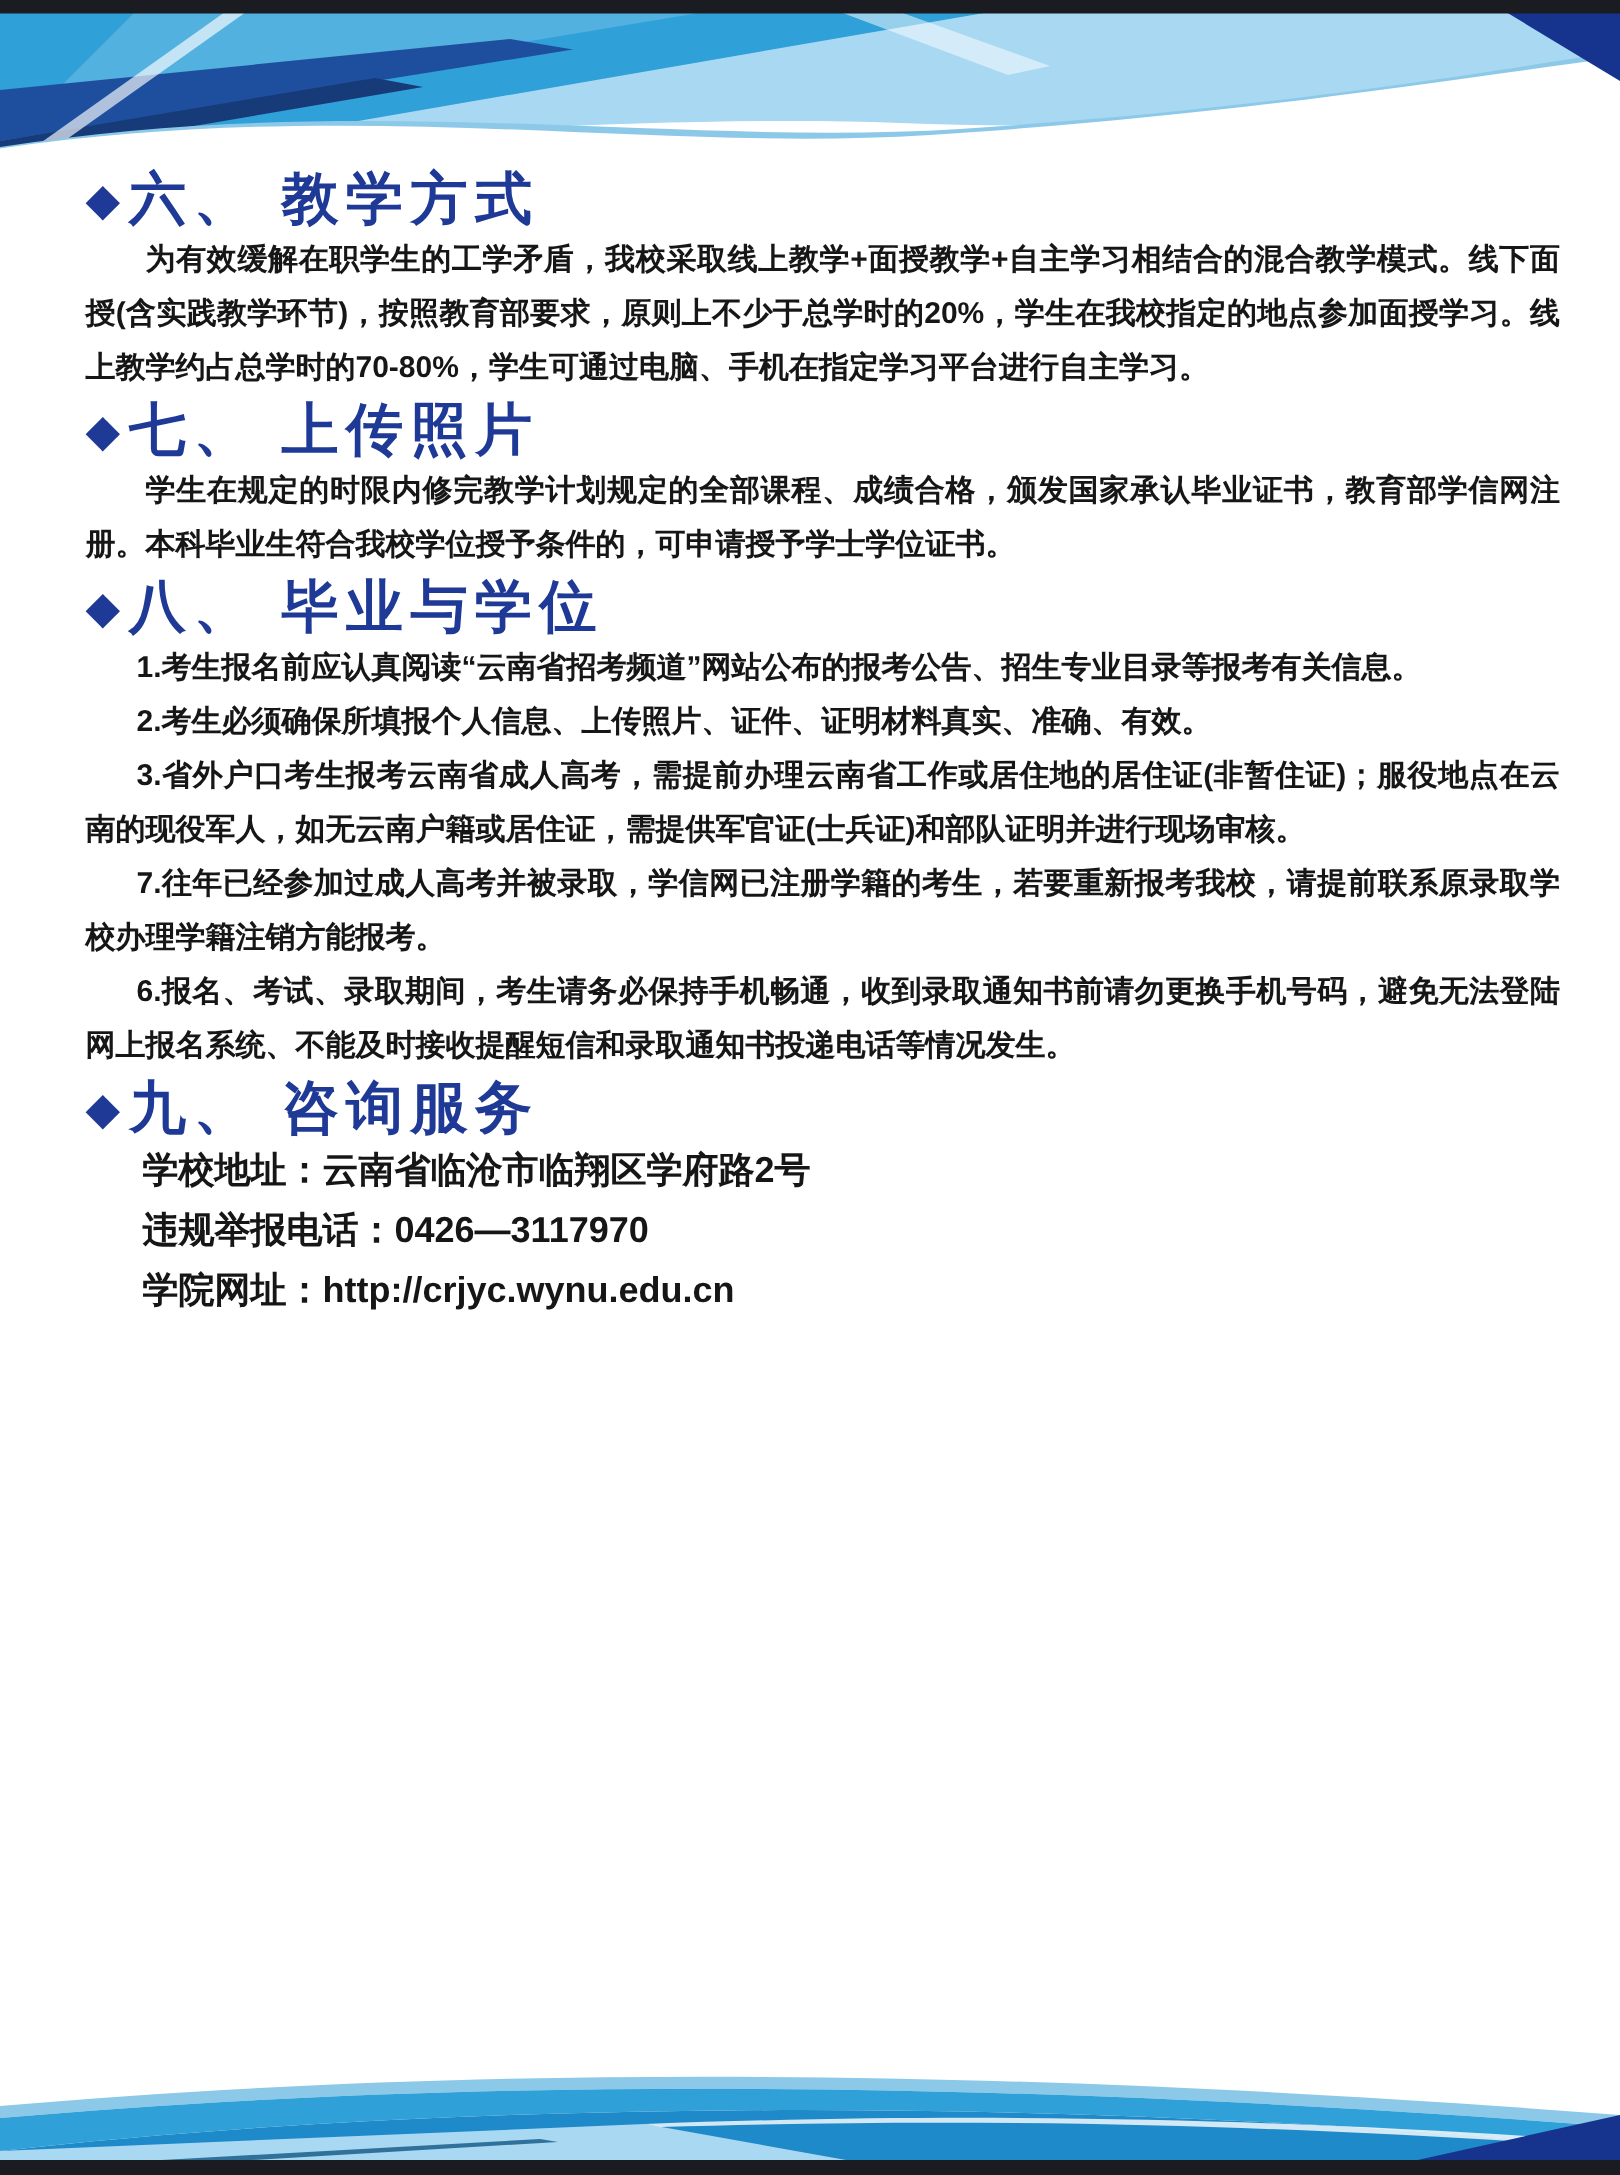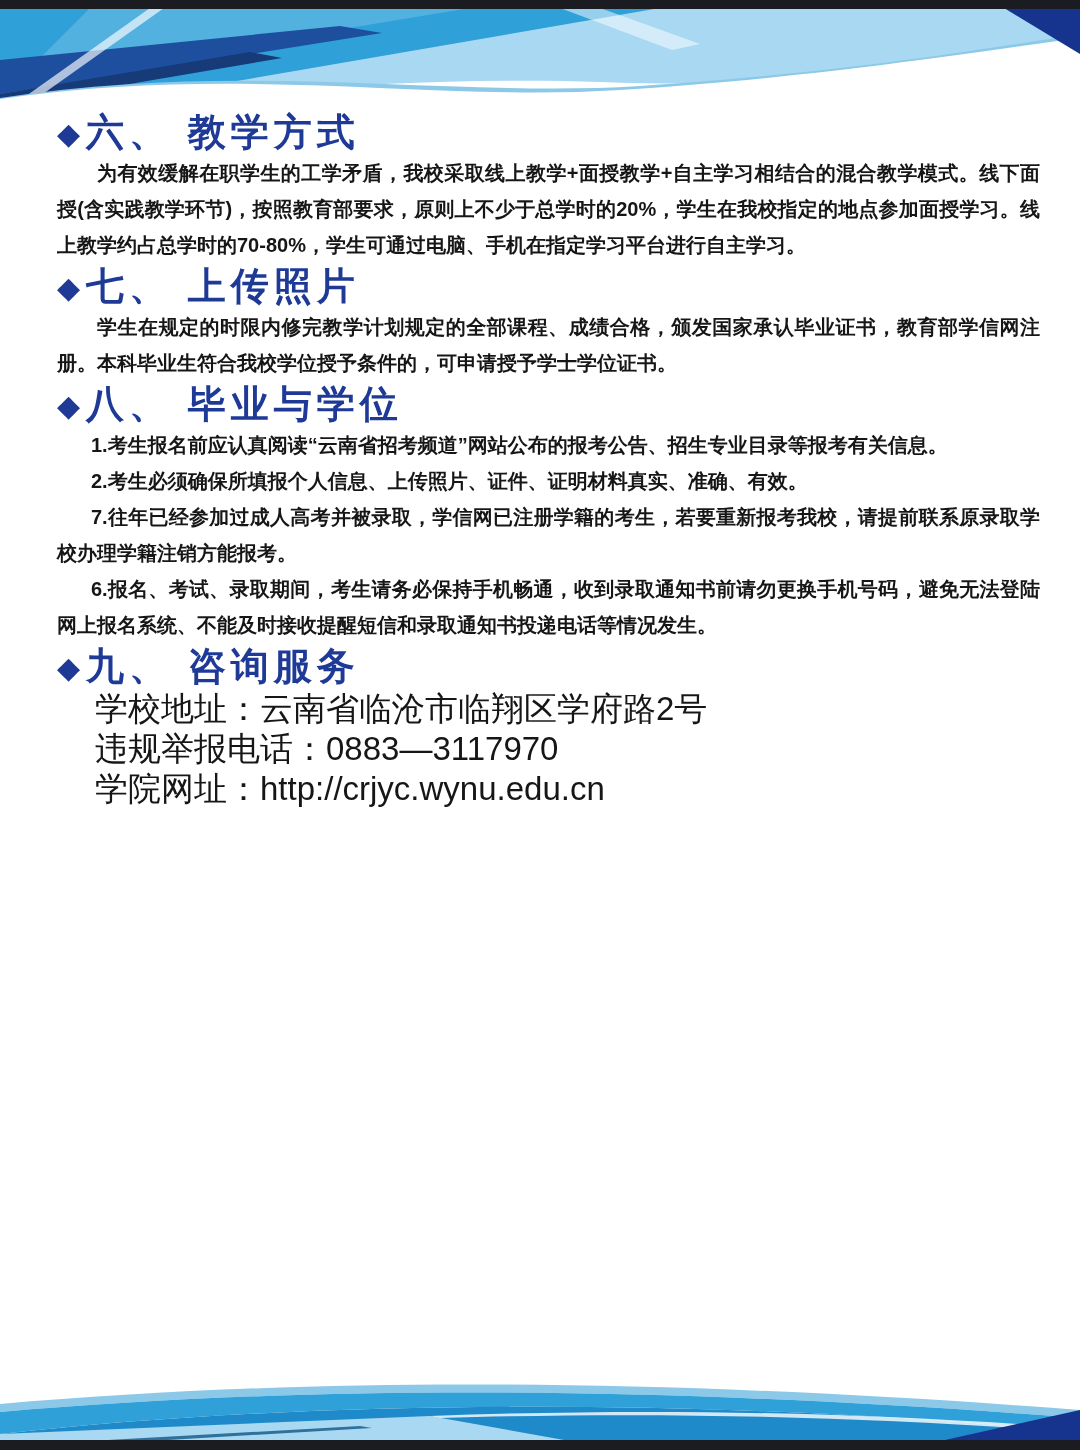--- a/index.html
+++ b/index.html
@@ -47,21 +47,21 @@
     transform:translateY(1px);
   }
   .body-p{
     margin:0;color:var(--text-color);
     font-size:20px;line-height:36px;font-weight:700;
     text-align:justify;text-indent:2em;
   }
   .num-item{text-indent:1.7em;}
   .contact{
     margin:0;color:var(--text-color);
-    font-size:33px;line-height:40px;font-weight:400;
+    font-size:24px;line-height:40px;font-weight:700;
     padding-left:38px;white-space:pre-wrap;
   }
 </style>
 </head>
 <body>
 
 <div class="page">
 
   <svg class="header-art" viewBox="0 0 1080 106" preserveAspectRatio="none">
     <rect x="0" y="8" width="1080" height="98" class="c-white"></rect>
@@ -96,31 +96,32 @@
       <p class="body-p">学生在规定的时限内修完教学计划规定的全部课程、成绩合格，颁发国家承认毕业证书，教育部学信网注册。本科毕业生符合我校学位授予条件的，可申请授予学士学位证书。</p>
     </section>
 
     <section>
       <h2 class="sec-title">
         <span class="diamond">◆</span>
         <span>八、 毕业与学位</span>
       </h2>
       <p class="body-p num-item">1.考生报名前应认真阅读“云南省招考频道”网站公布的报考公告、招生专业目录等报考有关信息。</p>
       <p class="body-p num-item">2.考生必须确保所填报个人信息、上传照片、证件、证明材料真实、准确、有效。</p>
+      <p class="body-p num-item">3.省外户口考生报考云南省成人高考，需提前办理云南省工作或居住地的居住证(非暂住证)；服役地点在云南的现役军人，如无云南户籍或居住证，需提供军官证(士兵证)和部队证明并进行现场审核。</p>
       <p class="body-p num-item">7.往年已经参加过成人高考并被录取，学信网已注册学籍的考生，若要重新报考我校，请提前联系原录取学校办理学籍注销方能报考。</p>
       <p class="body-p num-item">6.报名、考试、录取期间，考生请务必保持手机畅通，收到录取通知书前请勿更换手机号码，避免无法登陆网上报名系统、不能及时接收提醒短信和录取通知书投递电话等情况发生。</p>
     </section>
 
     <section>
       <h2 class="sec-title">
         <span class="diamond">◆</span>
         <span>九、 咨询服务</span>
       </h2>
       <p class="contact">学校地址：云南省临沧市临翔区学府路2号</p>
-      <p class="contact">违规举报电话：0883—3117970</p>
+      <p class="contact">违规举报电话：0426—3117970</p>
       <p class="contact">学院网址：http://crjyc.wynu.edu.cn</p>
     </section>
 
   </div>
 
   <svg class="footer-art" viewBox="0 0 1080 80" preserveAspectRatio="none">
     <rect x="0" y="0" width="1080" height="80" fill="none"></rect>
     <path d="M0,34 C300,8 640,6 1080,40 L1080,48 C640,14 300,16 0,42 Z" class="c-sky"></path>
     <path d="M0,42 C300,16 640,14 1080,48 L1080,62 C700,26 300,30 0,64 Z" class="c-mid"></path>
     <path d="M0,64 C300,30 700,26 1080,62 V80 H0 Z" class="c-mid2"></path>

